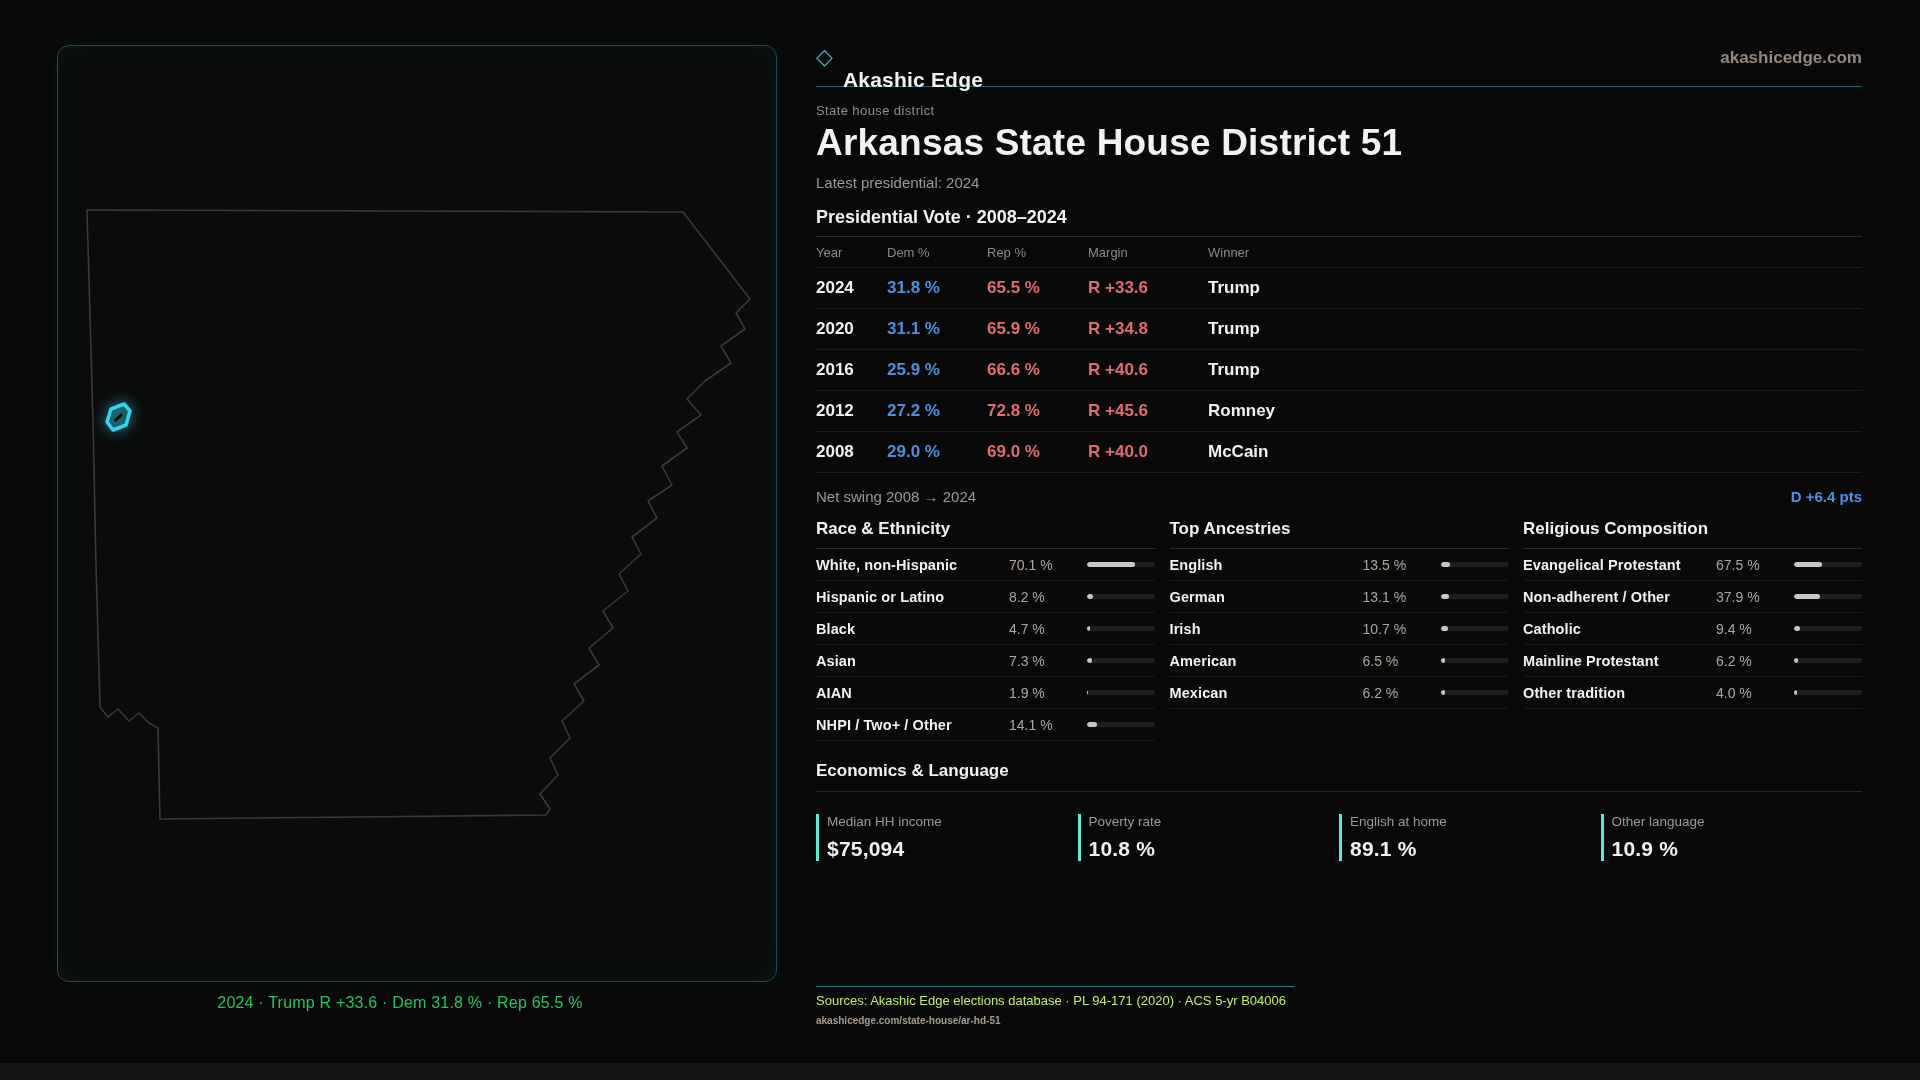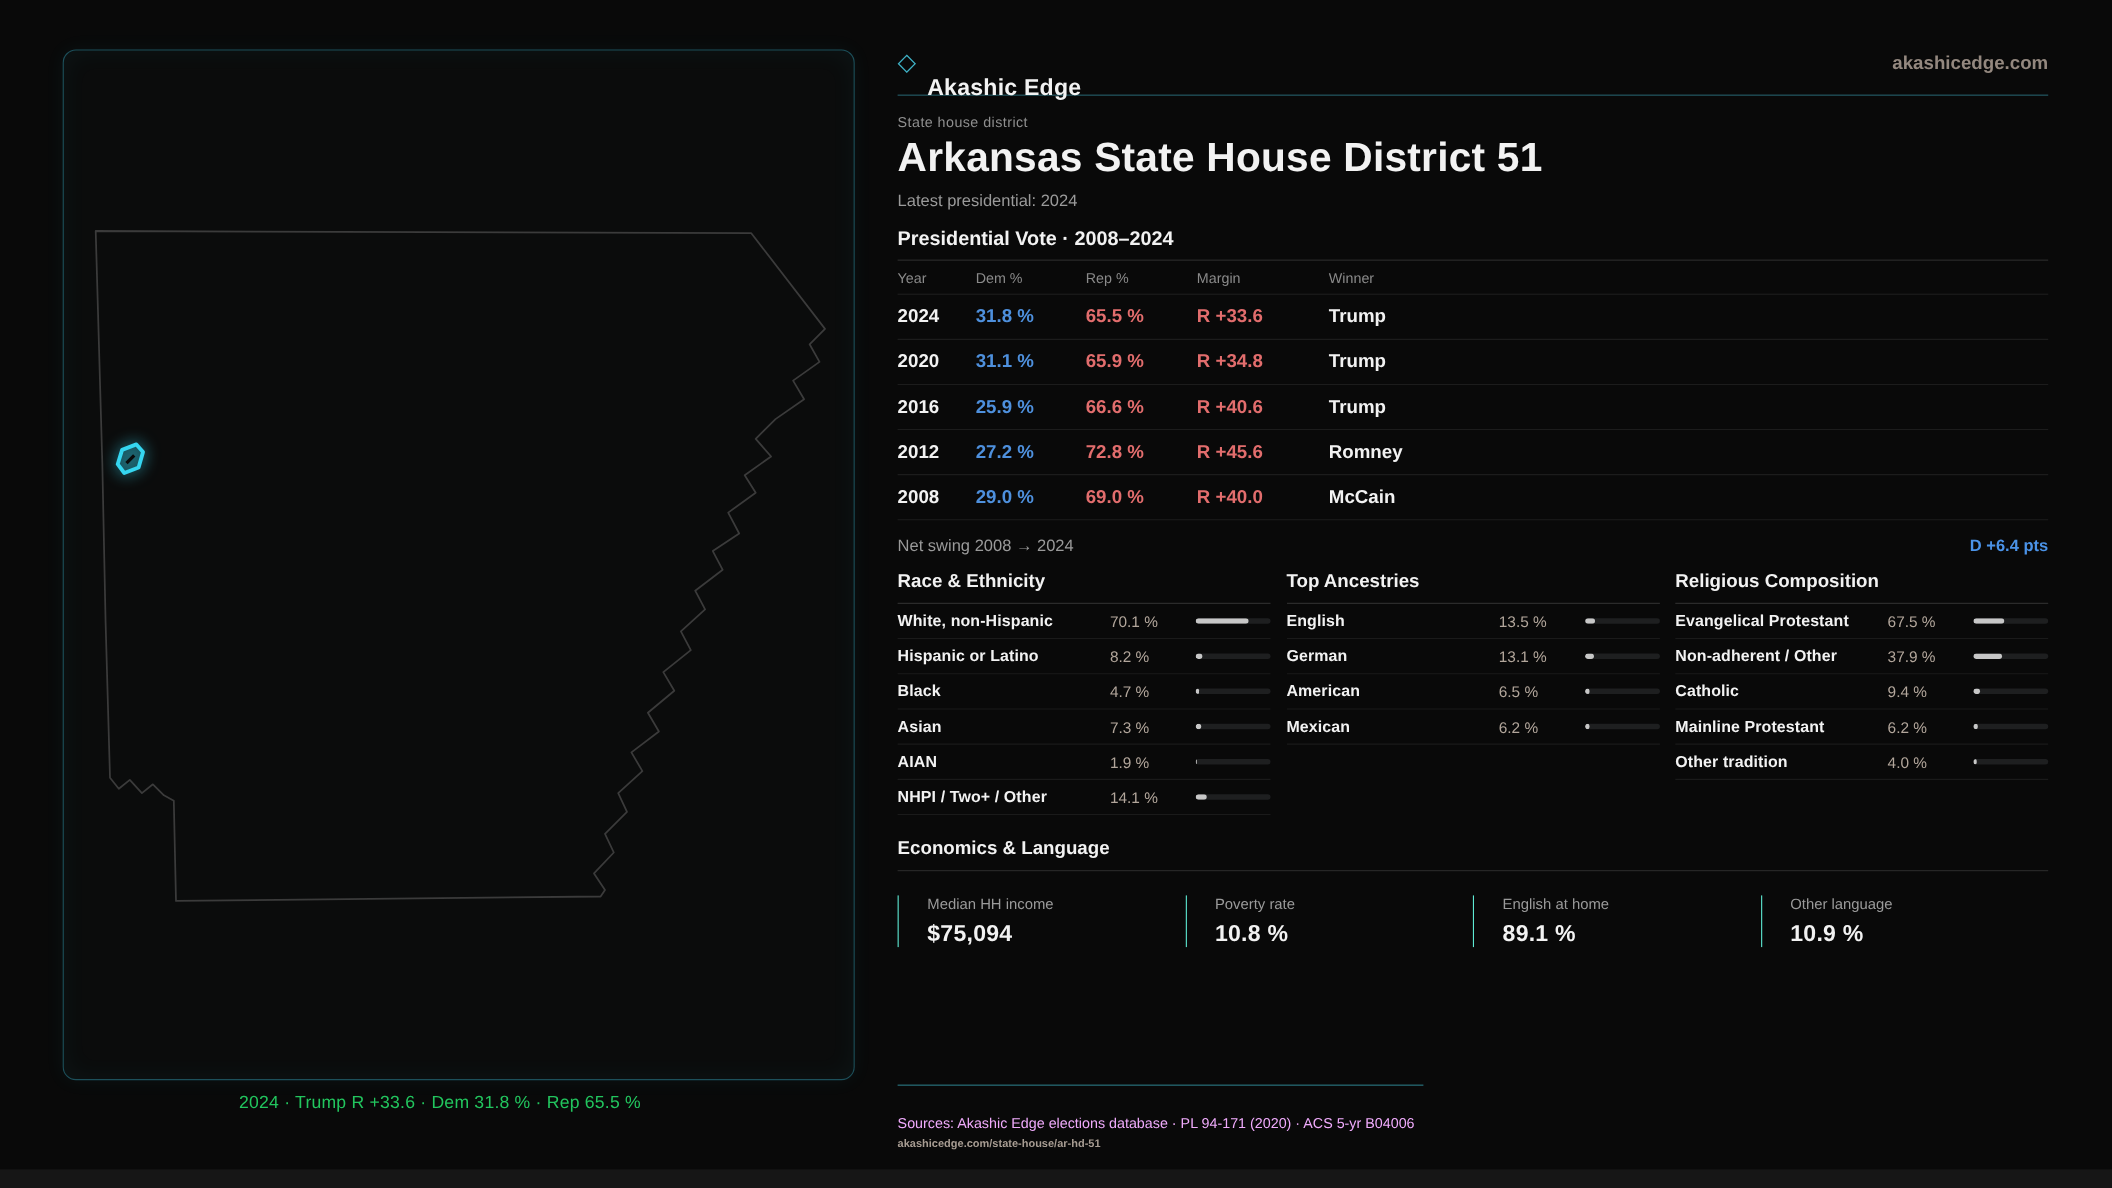--- a/index.html
+++ b/index.html
@@ -60,28 +60,28 @@
   .demo-title { font-size:17px; font-weight:bold; padding-bottom:9px; border-bottom:1px solid rgba(255,255,255,.14); }
   .demo-row { display:flex; align-items:center; height:32px; border-bottom:1px solid rgba(255,255,255,.07); }
   .demo-label { flex:1; font-size:14.5px; font-weight:bold; letter-spacing:.1px; }
   .demo-value { width:62px; text-align:left; font-size:14px; color:#b2a69b; margin-right:16px; }
   .demo-bar { width:68px; height:5px; border-radius:3px; background:#1e1f20; overflow:hidden; }
   .demo-fill { height:100%; border-radius:3px; background:#c7c7c7; }
 
   
   .econ-title { margin-top:20px; font-size:17px; font-weight:bold; padding-bottom:10px; border-bottom:1px solid rgba(255,255,255,.12); }
   .econ-row { margin-top:22px; display:flex; }
-  .stat { width:270px; border-left:1px solid #5eead4; padding-left:26px; }
+  .stat { width:270px; border-left:3px solid #5eead4; padding-left:8px; }
   .stat-label { font-size:13.5px; color:#9a9a9a; }
   .stat-value { margin-top:8px; font-size:21px; font-weight:bold; letter-spacing:.2px; }
 
   
   .footer { position:absolute; left:816px; top:986px; width:520px; }
   .footer-rule { border-top:1px solid #2c7a85; width:478px; }
-  .footer-sources { margin-top:26px; font-size:13px; color:#f0abfc; }
+  .footer-sources { margin-top:6px; font-size:13px; color:#bef264; }
   .footer-link { margin-top:7px; font-size:10px; font-weight:bold; color:#a79c92; }
 
   .bottom-band { position:absolute; left:0; bottom:0; width:1920px; height:17px; background:#161616; }
 </style>
 </head>
 <body>
 
 <div id="stage">
 
   <div class="map-panel">
@@ -229,20 +229,27 @@
             </div>
           </div>
           <div class="demo-row">
             <span class="demo-label">German</span>
             <span class="demo-value">13.1 %</span>
             <div class="demo-bar">
               <div class="demo-fill" style="width: 13.1%;"></div>
             </div>
           </div>
           <div class="demo-row">
+            <span class="demo-label">Irish</span>
+            <span class="demo-value">10.7 %</span>
+            <div class="demo-bar">
+              <div class="demo-fill" style="width: 10.7%;"></div>
+            </div>
+          </div>
+          <div class="demo-row">
             <span class="demo-label">American</span>
             <span class="demo-value">6.5 %</span>
             <div class="demo-bar">
               <div class="demo-fill" style="width: 6.5%;"></div>
             </div>
           </div>
           <div class="demo-row">
             <span class="demo-label">Mexican</span>
             <span class="demo-value">6.2 %</span>
             <div class="demo-bar">

